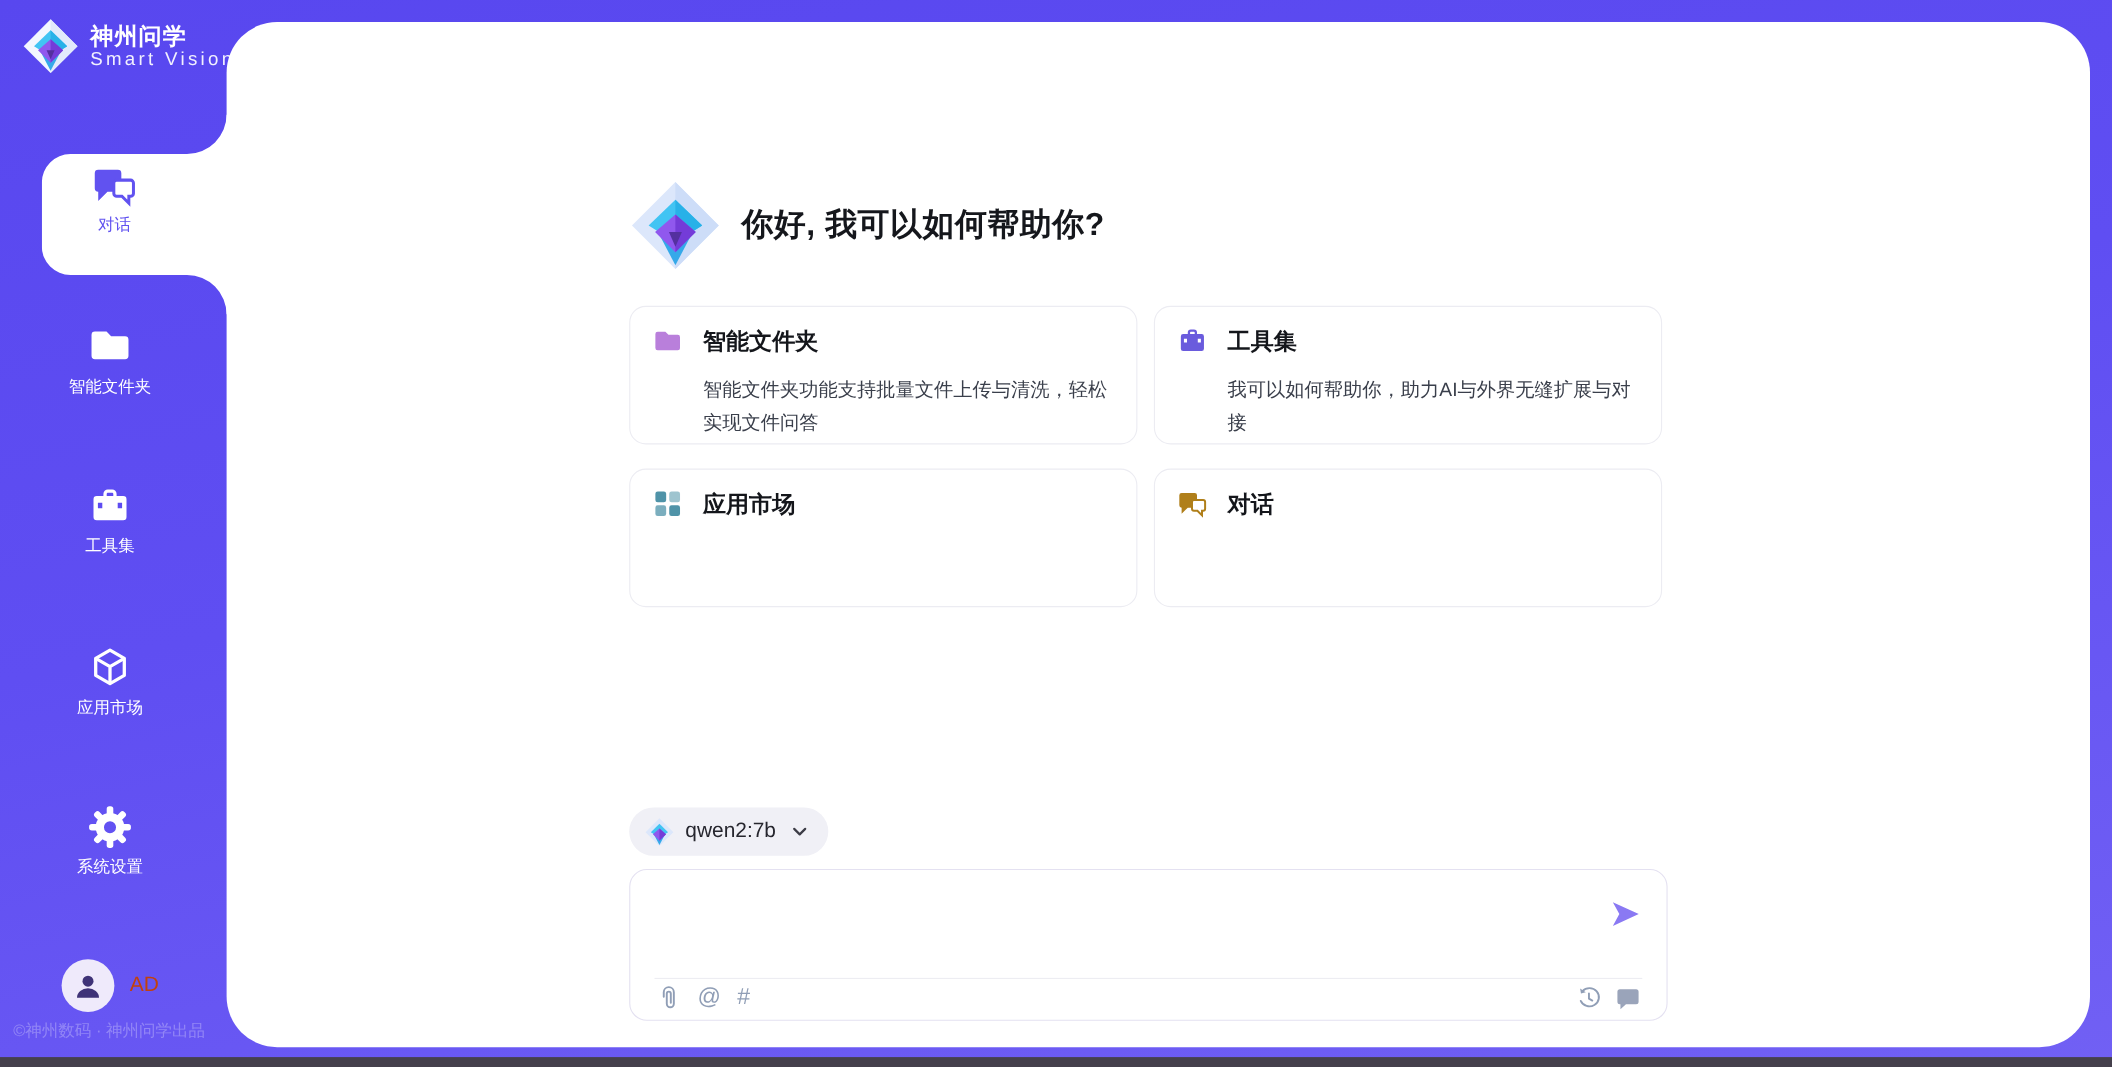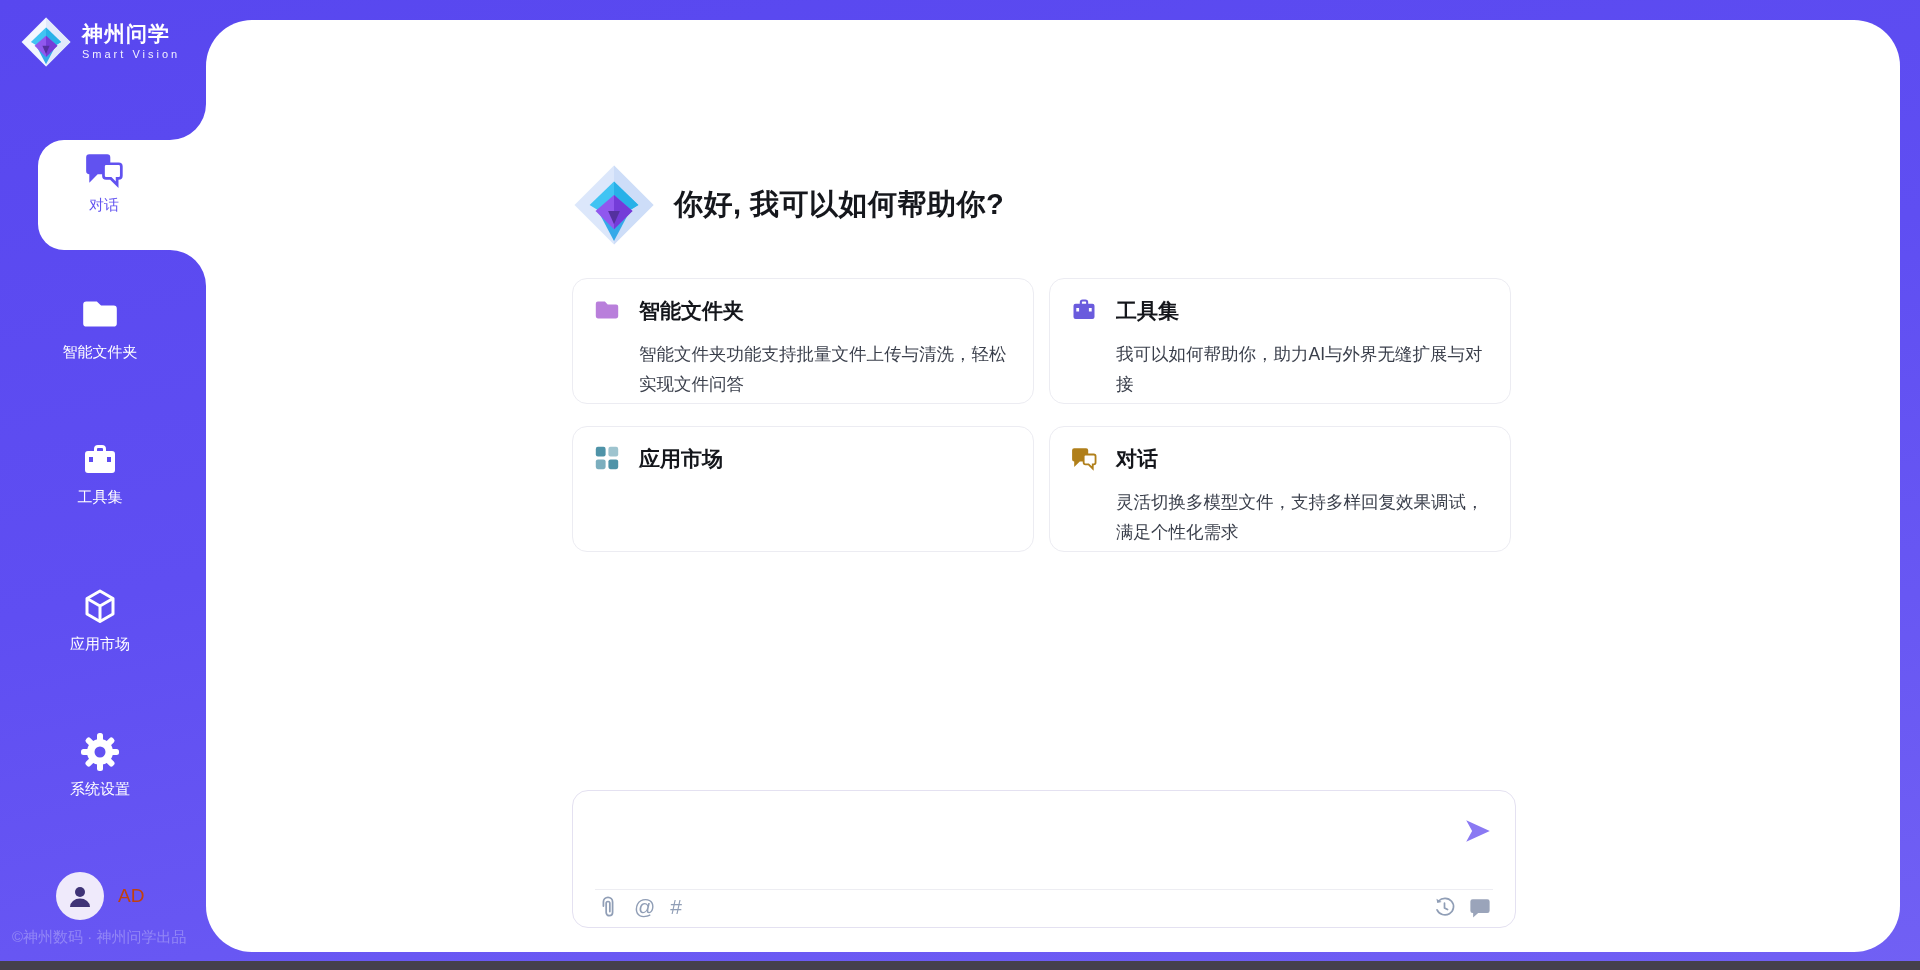--- a/index.html
+++ b/index.html
@@ -8,21 +8,21 @@
     font-family:"Liberation Sans","DejaVu Sans",sans-serif;
     background:linear-gradient(168deg,#5847ef 0%,#5f4ef2 45%,#7160f4 100%);
     position:relative;
   }
   .bottom-dark-strip { position:absolute; left:0; bottom:0; width:1920px; height:9px; background:#45404c; z-index:6; }
 
   
   .brand { position:absolute; left:20px; top:16px; display:flex; align-items:center; gap:10px; z-index:3; }
   .brand-text { display:flex; flex-direction:column; }
   .brand-name { color:#fff; font-size:21px; font-weight:700; letter-spacing:1px; line-height:24px; }
-  .brand-sub { color:rgba(255,255,255,.92); font-size:11px; letter-spacing:3px; line-height:16px; }
+  .brand-sub { color:rgba(255,255,255,.92); font-size:17px; letter-spacing:3px; line-height:16px; }
 
   .tab-shape { position:absolute; left:38px; top:104px; z-index:2; }
   .tab-content { position:absolute; left:38px; top:148px; width:132px; z-index:3;
     display:flex; flex-direction:column; align-items:center; cursor:pointer; }
   .tab-content .nav-label { color:#6152f0; margin-top:6px; }
   .tab-content svg { color:#6152f0; }
 
   .nav-item { position:absolute; left:18px; width:164px; display:flex; flex-direction:column;
     align-items:center; z-index:3; cursor:pointer; color:#fff; }
   .nav-label { font-size:15px; line-height:18px; margin-top:8px; }
@@ -212,24 +212,40 @@
     </div>
 
     <div class="card">
       <span class="card-icon icon-c3">
         <svg width="28" height="28" viewBox="0 0 40 40">
           <path d="M6,6 h17 a3,3 0 0 1 3,3 v13 a3,3 0 0 1 -3,3 h-9 l-8,8 v-8 a3,3 0 0 1 -3,-3 V9 a3,3 0 0 1 3,-3 z" fill="currentColor"></path>
           <path d="M22,15 h12 a2.5,2.5 0 0 1 2.5,2.5 v9 a2.5,2.5 0 0 1 -2.5,2.5 h-1.5 v6 l-6,-6 h-4.5 a2.5,2.5 0 0 1 -2.5,-2.5 v-9 a2.5,2.5 0 0 1 2.5,-2.5 z" fill="#ffffff" stroke="currentColor" stroke-width="2.6"></path>
         </svg>
       </span>
       <div class="card-title">对话</div>
-      <div class="card-desc">灵活切换多模型文件，支持多样回复效果调试，满足个性化需求</div>
-    </div>
-  </div>
-
+    </div>
+  </div>
+
+  <div class="model-pill">
+    <span style="display:flex;">
+      <svg width="27" height="27" viewBox="0 0 100 100">
+        <polygon points="50,3 97,50 50,97 3,50" fill="#dce7fb"></polygon>
+        <polygon points="50,22 79,50 50,68 21,50" fill="#41c4f3"></polygon>
+        <polygon points="30,55 70,55 50,93" fill="#35a9e9"></polygon>
+        <polygon points="50,38 72,57 50,79 28,57" fill="#9058ee"></polygon>
+        <polygon points="50,38 72,57 50,79" fill="#743cd8"></polygon>
+      </svg>
+    </span>
+    <span class="model-name">qwen2:7b</span>
+    <span class="chev" style="display:flex;">
+      <svg width="16" height="16" viewBox="0 0 16 16" fill="none" stroke="#3c3c46" stroke-width="2" stroke-linecap="round" stroke-linejoin="round">
+        <path d="M3,5.5 8,10.5 13,5.5"></path>
+      </svg>
+    </span>
+  </div>
 
   <div class="composer">
 
     <span class="send-btn" style="display:flex;">
       <svg width="30" height="28" viewBox="0 0 28 26">
         <path d="M3,3 L25,13 L3,23 L8.5,13 Z" fill="#8a79f3"></path>
       </svg>
     </span>
 
     <div class="composer-divider"></div>

